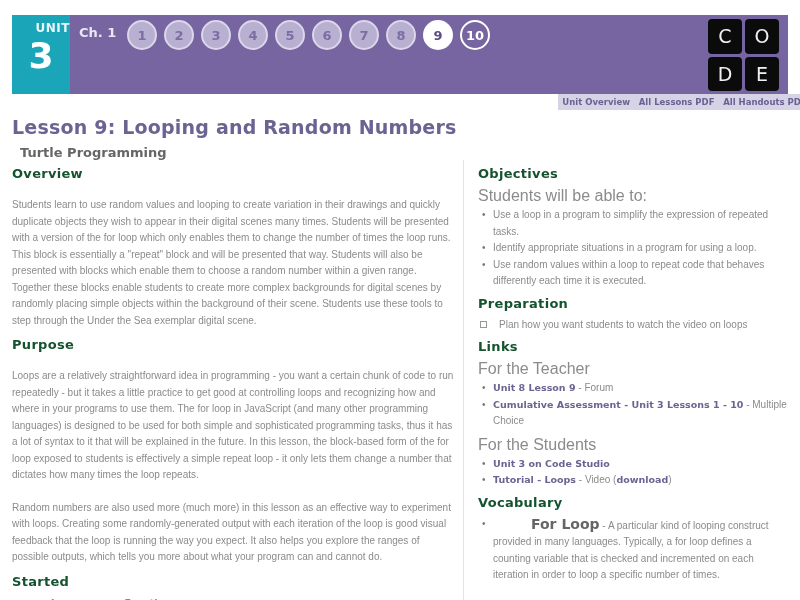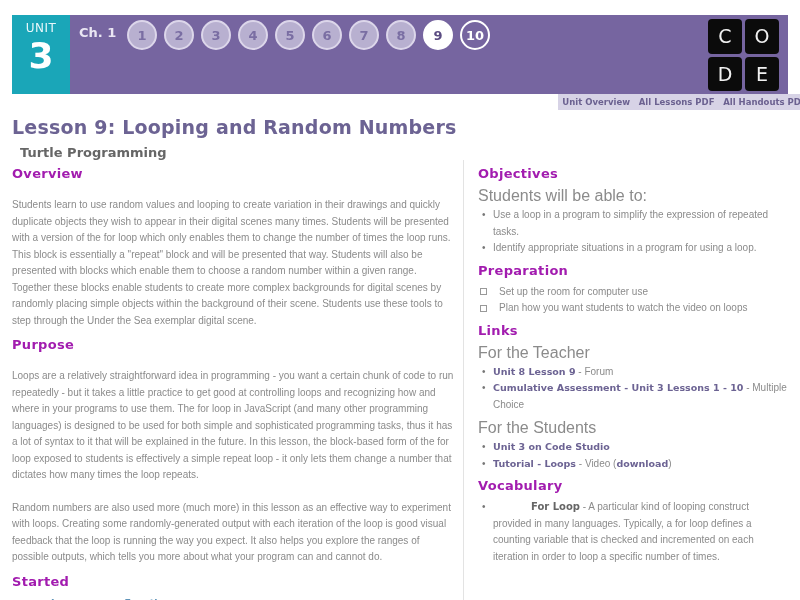--- a/index.html
+++ b/index.html
@@ -1,21 +1,21 @@
 <!DOCTYPE html>
 <html><head>
 <meta charset="utf-8">
 <style>
   * { box-sizing: border-box; margin: 0; padding: 0; }
   html, body { width: 800px; height: 600px; overflow: hidden; background: #ffffff; }
   body { font-family: "Liberation Sans", sans-serif; color: #777; position: relative; }
 
   .header { position: absolute; left: 12px; top: 15px; width: 776px; height: 79px; background: #7665a0; }
   .unit-box { position: absolute; left: 0; top: 0; width: 58px; height: 79px; background: #1aa6b8; color: #fff; text-align: center; }
-  .unit-label { font-family: "DejaVu Sans", sans-serif; font-weight: normal; font-size: 12px; margin-top: 6px; letter-spacing: 0.5px; color: #e8f7fa; }
+  .unit-label { font-family: "DejaVu Sans", sans-serif; font-weight: bold; font-size: 12px; margin-top: 6px; letter-spacing: 0.5px; color: #e8f7fa; text-align: right; }
   .unit-num { font-family: "DejaVu Sans", sans-serif; font-weight: bold; font-size: 36px; line-height: 40px; margin-top: 1px; }
   .chapter { position: absolute; left: 67px; top: 10px; font-family: "DejaVu Sans", sans-serif; font-weight: bold; font-size: 13px; color: #eae6f3; }
   .lesson-nav { position: absolute; left: 115px; top: 5px; display: flex; gap: 7px; }
   .lesson-circle { width: 30px; height: 30px; border-radius: 50%; background: #b8b0d0; border: 2px solid #dcd6ea;
     color: #7a6ea3; font-family: "DejaVu Sans", sans-serif; font-weight: bold; font-size: 13px; display: flex; align-items: center; justify-content: center; cursor: pointer; }
   .lesson-circle.current { background: #ffffff; border-color: #ffffff; color: #5b4c82; }
   .lesson-circle.future { background: transparent; border-color: #ffffff; color: #ffffff; }
 
   .logo { position: absolute; right: 8px; top: 4px; width: 72px; height: 72px; display: grid; grid-template-columns: 34px 34px; grid-gap: 3px; }
   .logo-tile { background: #0b0b0b; color: #f0f0f0; border-radius: 4px; font-family: "DejaVu Sans", sans-serif; font-size: 19px;
@@ -24,36 +24,36 @@
   .sublinks { position: absolute; left: 535px; top: 94px; width: 253px; height: 16px; background: #d7d3e6; display: flex; justify-content: space-around; align-items: center; margin-left: 23px; }
   .sublinks a { font-family: "DejaVu Sans", sans-serif; font-weight: bold; font-size: 8.5px; color: #6b6190; text-decoration: none; cursor: pointer; }
 
   .title { position: absolute; left: 12px; top: 116px; font-family: "DejaVu Sans", sans-serif; font-weight: bold; font-size: 19px; color: #6c6393; letter-spacing: 0.2px; }
   .subtitle { position: absolute; left: 20px; top: 145px; font-family: "DejaVu Sans", sans-serif; font-weight: bold; font-size: 13px; color: #666; }
 
   .col-left { position: absolute; left: 12px; top: 166px; width: 442px; }
   .divider { position: absolute; left: 463px; top: 160px; width: 1px; height: 440px; background: #e3e3e3; }
   .col-right { position: absolute; left: 478px; top: 166px; width: 312px; }
 
-  h2 { font-family: "DejaVu Sans", sans-serif; font-weight: bold; font-size: 13px; color: #a21caf; margin-bottom: 6px; letter-spacing: 0.3px; }
+  h2 { font-family: "DejaVu Sans", sans-serif; font-weight: bold; font-size: 13px; color: #14532d; margin-bottom: 6px; letter-spacing: 0.3px; }
   p.body { font-size: 10px; line-height: 16.5px; color: #8b8b8b; margin-bottom: 8px; margin-top: 16px; }
   .section { margin-bottom: 3px; }
 
   .agenda-l1 { font-family: "DejaVu Sans", sans-serif; font-weight: bold; font-size: 9.5px; color: #5f93b8; margin-left: 15px; line-height: 16px; cursor: pointer; }
   .agenda-l2 { font-family: "DejaVu Sans", sans-serif; font-weight: bold; font-size: 9.5px; color: #5f93b8; margin-left: 39px; line-height: 16px; cursor: pointer; }
 
   .muted { font-size: 16px; color: #8b8b8b; line-height: 17px; margin-bottom: 3px; }
   ul.bullets { list-style: none; padding-left: 4px; margin-bottom: 6px; }
   ul.bullets li { position: relative; padding-left: 11px; font-size: 10px; line-height: 16.5px; color: #8b8b8b; }
   ul.bullets li::before { content: "\2022"; position: absolute; left: 0; top: 0; color: #777; }
   .link-bold { font-family: "DejaVu Sans", sans-serif; font-weight: bold; font-size: 9.5px; color: #6c6393; cursor: pointer; }
   .checklist { list-style: none; padding-left: 2px; margin-bottom: 6px; }
   .checklist li { display: flex; align-items: center; font-size: 10px; line-height: 16.5px; color: #8b8b8b; }
   .checkbox { width: 7px; height: 7px; border: 1px solid #999; margin-right: 12px; flex: none; background: #fff; cursor: pointer; }
-  .vocab-term { font-family: "DejaVu Sans", sans-serif; font-weight: bold; font-size: 10px; color: #666; padding-left: 38px; }
+  .vocab-term { font-family: "DejaVu Sans", sans-serif; font-weight: bold; font-size: 14px; color: #666; padding-left: 38px; }
 </style>
 </head>
 <body>
 
 <div class="header">
   <div class="unit-box">
     <div class="unit-label">UNIT</div>
     <div class="unit-num">3</div>
   </div>
   <div class="chapter">Ch. 1</div>
@@ -104,30 +104,27 @@
 
 <div class="divider"></div>
 
 <div class="col-right">
   <div class="section">
     <h2>Objectives</h2>
     <div class="muted">Students will be able to:</div>
     <ul class="bullets">
       <li>Use a loop in a program to simplify the expression of repeated tasks.</li>
       <li>Identify appropriate situations in a program for using a loop.</li>
+      <li>Use random values within a loop to repeat code that behaves differently each time it is executed.</li>
     </ul>
   </div>
 
   <div class="section">
     <h2>Preparation</h2>
     <ul class="checklist">
-      <li>
-        <span class="checkbox"></span>
-        <span>Set up the room for computer use</span>
-      </li>
       <li>
         <span class="checkbox"></span>
         <span>Plan how you want students to watch the video on loops</span>
       </li>
     </ul>
   </div>
 
   <div class="section">
     <h2>Links</h2>
     <div class="muted">For the Teacher</div>

